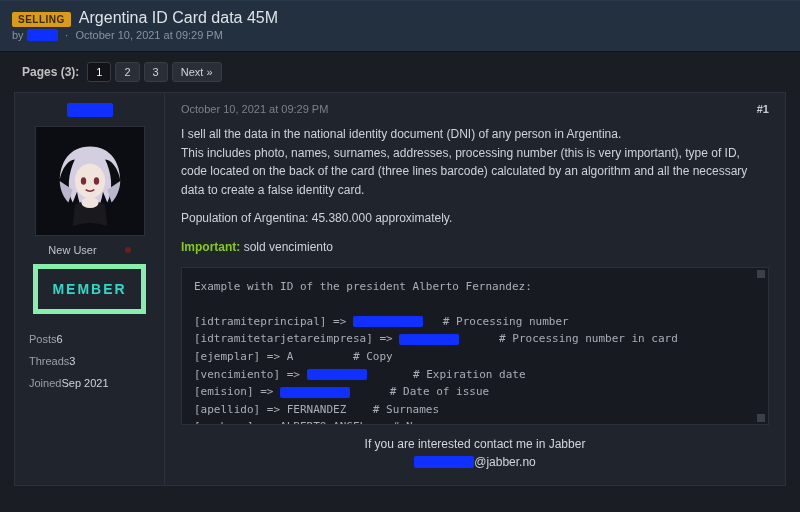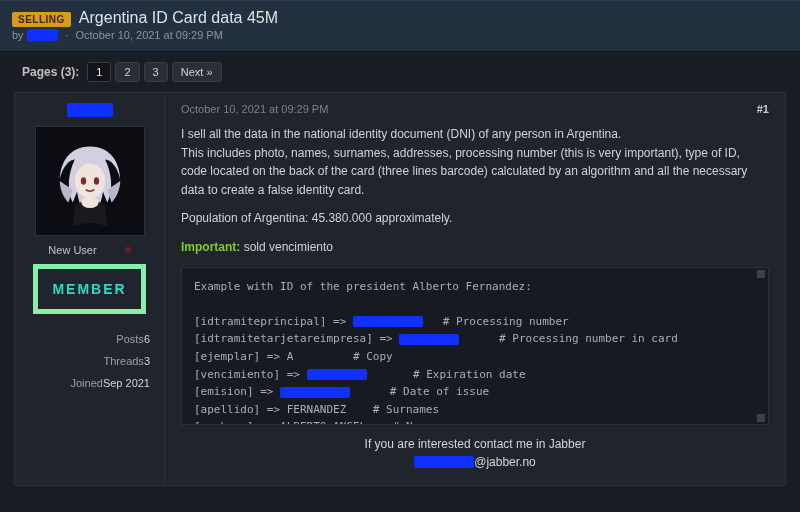--- a/index.html
+++ b/index.html
@@ -81,21 +81,21 @@
     font-family: "Arial Black", Impact, sans-serif;
     font-weight: 900;
     letter-spacing: 2px;
     font-size: 14px;
     padding: 12px 14px;
     margin: 0 auto 14px auto;
     display: inline-block;
   }
   .stats { text-align: left; padding: 0 4px; }
   .stat-row {
-    display: flex; justify-content: flex-end;
+    display: flex; justify-content: flex-start;
     color: #9aa0ab; font-size: 11px;
     padding: 5px 0;
   }
   .stat-val { color: #d0d3d8; }
   .stat-val.green { color: #3bbf4a; }
   .post-body { flex: 1; padding: 10px 16px 14px 16px; position: relative; }
   .post-meta {
     display: flex; justify-content: space-between;
     color: #7a818e; font-size: 11px; margin-bottom: 10px;
   }

